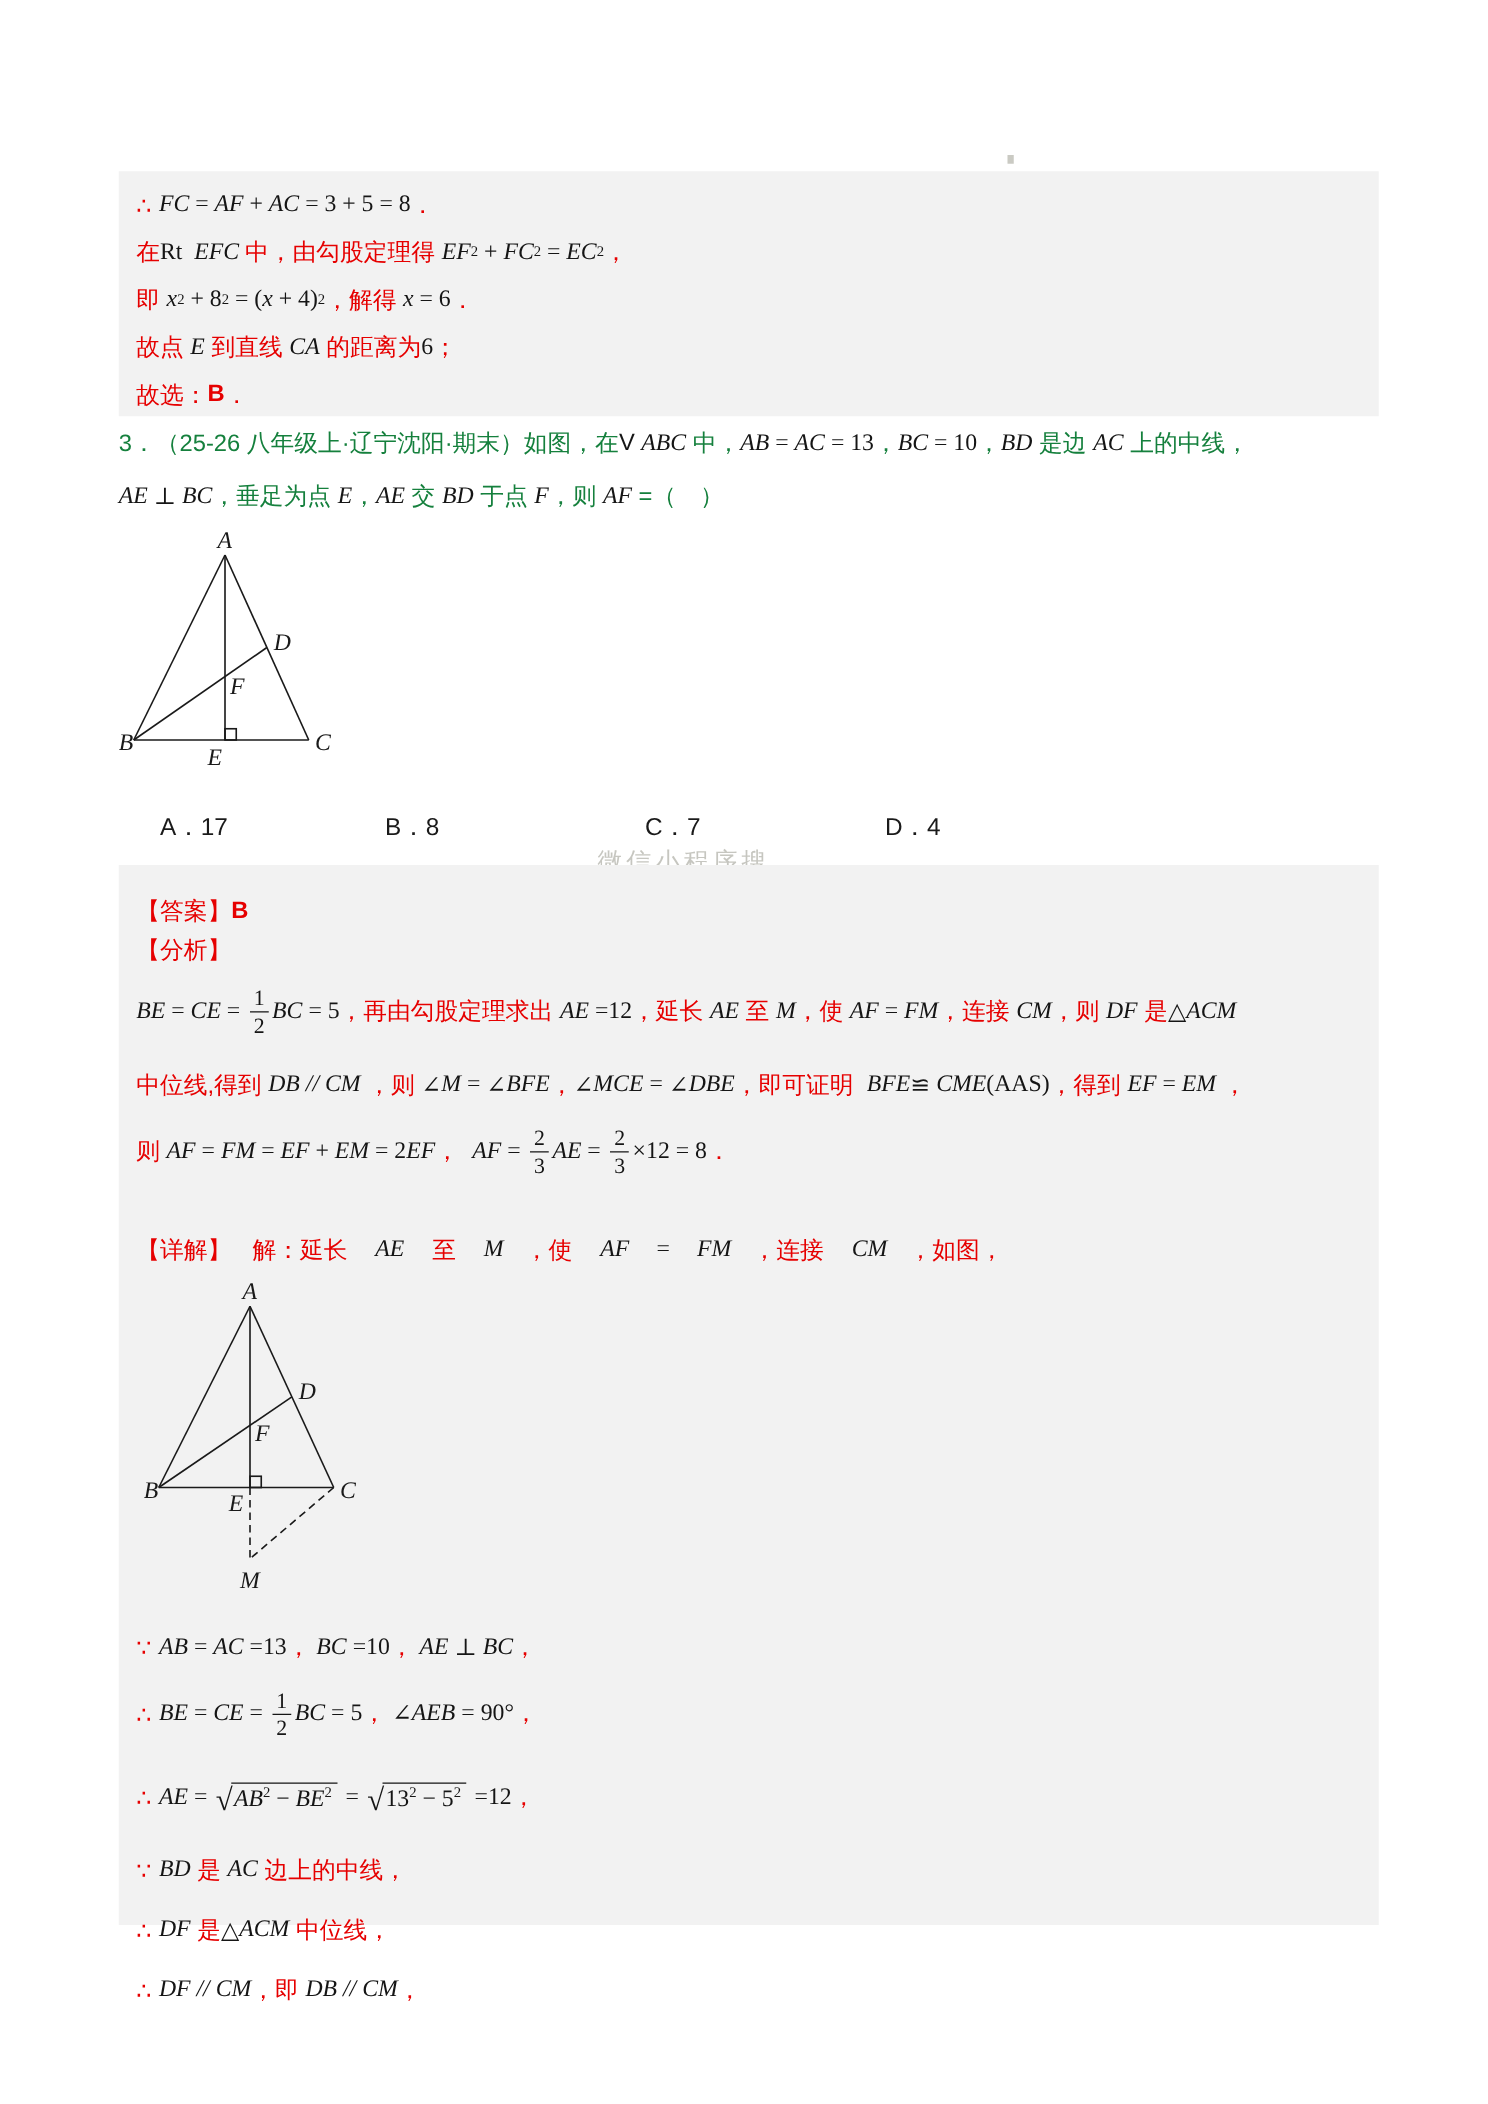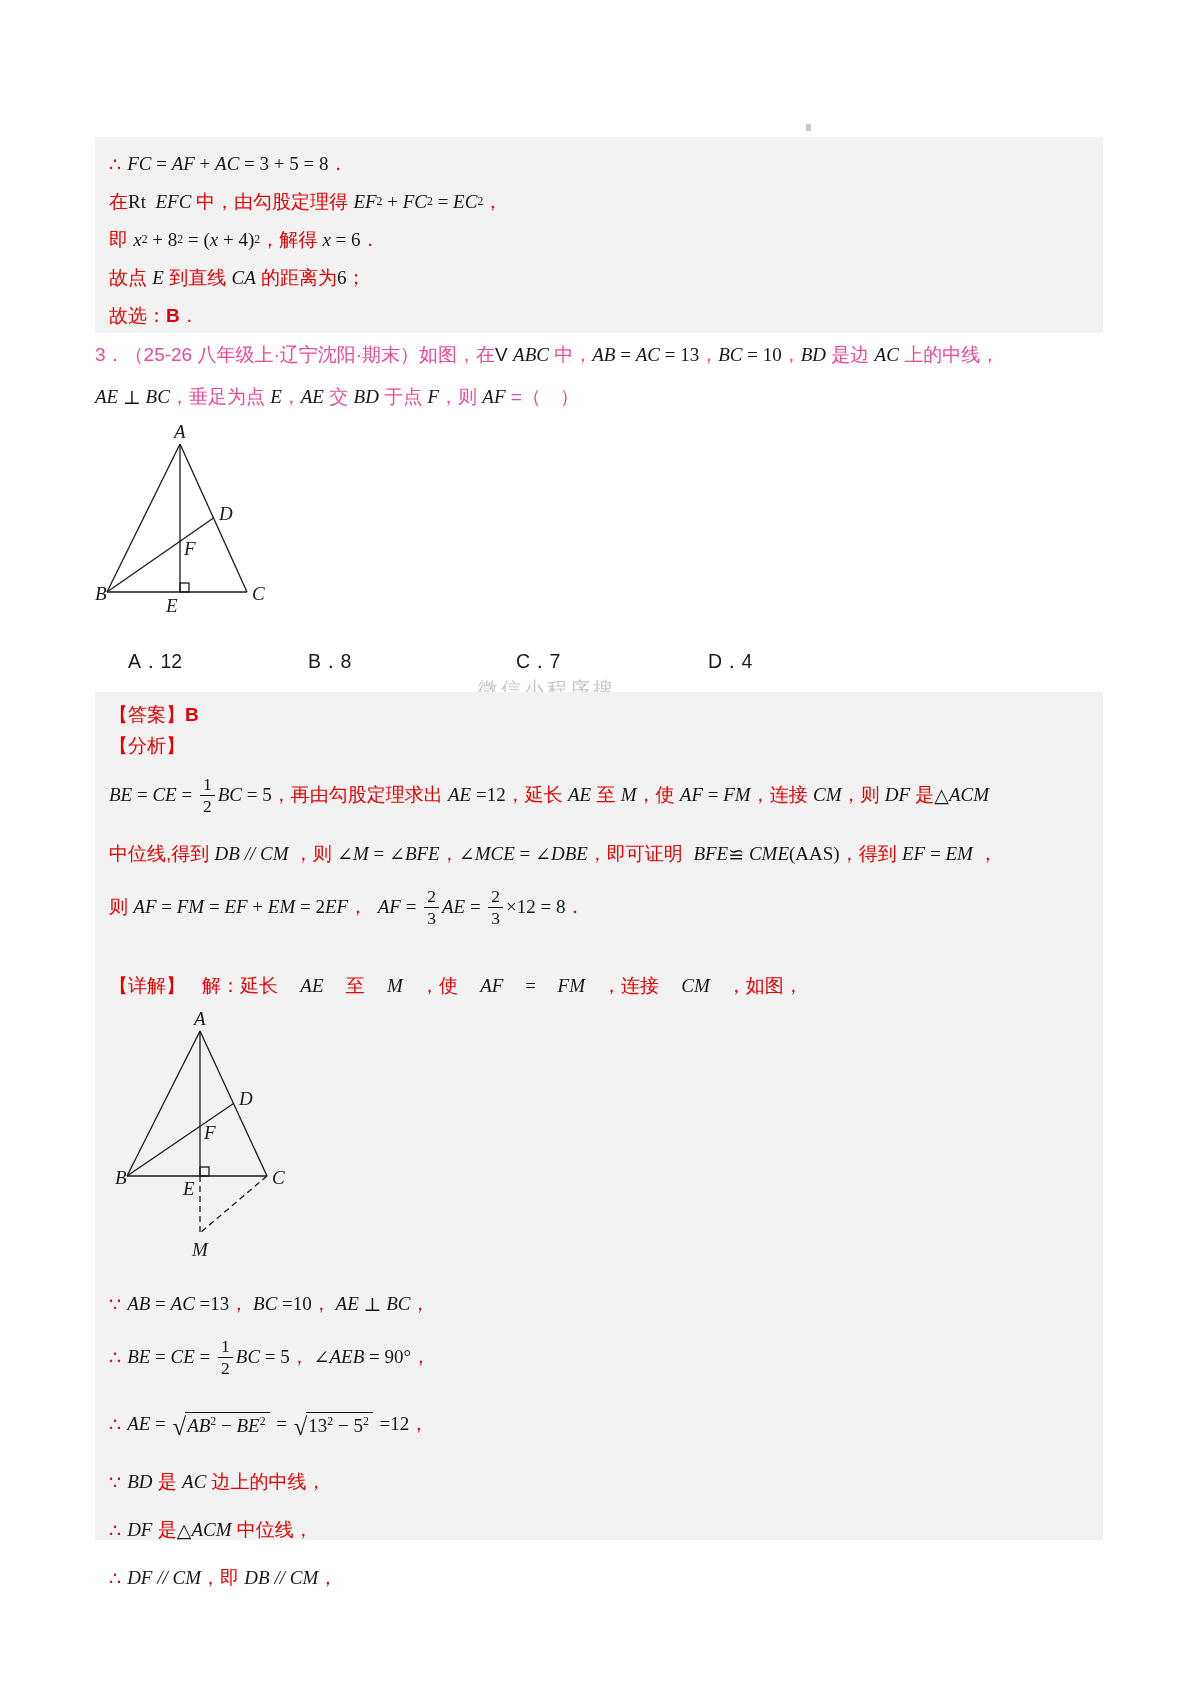--- a/index.html
+++ b/index.html
@@ -11,21 +11,21 @@
   .pline{display:flex;align-items:center;height:38px;white-space:pre-wrap;}
   .bline{display:flex;align-items:center;min-height:30px;margin-top:1px;white-space:pre-wrap;flex-wrap:wrap;}
   .tall{min-height:56px;}
   .med{min-height:50px;}
   .qwrap{position:absolute;left:95px;top:334px;width:1012px;}
   .qline{display:flex;align-items:center;height:42px;white-space:pre-wrap;}
   
   .r{color:#e60000;font-family:"Liberation Sans",sans-serif;}
   .rs{color:#e60000;font-family:"DejaVu Serif",serif;}
   .rn{color:#e60000;font-family:"Liberation Sans",sans-serif;font-weight:700;}
-  .k{color:#ec4899;font-family:"Liberation Sans",sans-serif;}
+  .k{color:#15803d;font-family:"Liberation Sans",sans-serif;}
   .kn{color:#151515;font-family:"Liberation Sans",sans-serif;}
   .m{color:#151515;font-family:"Liberation Serif","DejaVu Serif",serif;font-style:italic;}
   .n{color:#151515;font-family:"Liberation Serif","DejaVu Serif","DejaVu Sans",serif;}
   .sup{vertical-align:super;font-size:0.62em;line-height:0;}
   .frac{display:inline-flex;flex-direction:column;align-items:center;vertical-align:middle;
         line-height:1.05;font-family:"Liberation Serif",serif;color:#151515;margin:0 3px;font-size:0.92em;}
   .frac .fn{border-bottom:1.4px solid #151515;padding:0 3px 1px 3px;}
   .frac .fd{padding-top:1px;}
   .sqrt{display:inline-flex;align-items:flex-end;font-family:"Liberation Serif",serif;color:#151515;margin:0 2px;}
   .sqrt .rad{font-size:1.3em;line-height:0.85;margin-right:-1px;}
@@ -72,29 +72,29 @@
     <line x1="12" y1="168" x2="118.5" y2="94"></line>
     <rect x="85" y="159" width="9" height="9"></rect>
     <text x="79" y="14">A</text>
     <text x="124" y="96">D</text>
     <text x="89" y="131">F</text>
     <text x="0" y="176">B</text>
     <text x="157" y="176">C</text>
     <text x="71" y="188">E</text>
   </svg>
 
-  <span class="opt" style="left:128px;">A．12</span>
+  <span class="opt" style="left:128px;">A．17</span>
   <span class="opt" style="left:308px;">B．8</span>
   <span class="opt" style="left:516px;">C．7</span>
   <span class="opt" style="left:708px;">D．4</span>
 
   <div class="wm">微信小程序搜</div>
 
   <div id="block2" class="gray">
-    <div class="bline" style="margin-top:0;"><span class="r">【答案】</span><span class="rn">B</span></div>
+    <div class="bline" style="margin-top:14px;"><span class="r">【答案】</span><span class="rn">B</span></div>
     <div class="bline"><span class="r">【分析】</span></div>
     <div class="bline tall" style="margin-top:6px;"><span class="m">BE</span><span class="n"> = </span><span class="m">CE</span><span class="n"> = </span><span class="frac"><span class="fn">1</span><span class="fd">2</span></span><span class="m">BC</span><span class="n"> = 5</span><span class="r">，再由勾股定理求出 </span><span class="m">AE</span><span class="n"> =12</span><span class="r">，延长 </span><span class="m">AE</span><span class="r"> 至 </span><span class="m">M</span><span class="r">，使 </span><span class="m">AF</span><span class="n"> = </span><span class="m">FM</span><span class="r">，连接 </span><span class="m">CM</span><span class="r">，则 </span><span class="m">DF</span><span class="r"> 是</span><span class="n">△</span><span class="m">ACM</span></div>
     <div class="bline" style="margin-top:16px;"><span class="r">中位线,得到 </span><span class="m">DB</span><span class="m"> // </span><span class="m">CM</span><span class="r"> ，则 </span><span class="n">∠</span><span class="m">M</span><span class="n"> = </span><span class="n">∠</span><span class="m">BFE</span><span class="r">，</span><span class="n">∠</span><span class="m">MCE</span><span class="n"> = </span><span class="n">∠</span><span class="m">DBE</span><span class="r">，即可证明  </span><span class="m">BFE</span><span class="n">≌ </span><span class="m">CME</span><span class="n">(AAS)</span><span class="r">，得到 </span><span class="m">EF</span><span class="n"> = </span><span class="m">EM</span><span class="r"> ，</span></div>
     <div class="bline tall" style="margin-top:10px;"><span class="r">则 </span><span class="m">AF</span><span class="n"> = </span><span class="m">FM</span><span class="n"> = </span><span class="m">EF</span><span class="n"> + </span><span class="m">EM</span><span class="n"> = 2</span><span class="m">EF</span><span class="r">，  </span><span class="m">AF</span><span class="n"> = </span><span class="frac"><span class="fn">2</span><span class="fd">3</span></span><span class="m">AE</span><span class="n"> = </span><span class="frac"><span class="fn">2</span><span class="fd">3</span></span><span class="n">×12 = 8</span><span class="r">．</span></div>
     <div class="bline" style="margin-top:36px;gap:17px;"><span class="r">【详解】</span><span class="r">解：延长 </span><span class="m">AE</span><span class="r"> 至 </span><span class="m">M</span><span class="r">，使 </span><span class="m">AF</span><span class="n"> = </span><span class="m">FM</span><span class="r">，连接 </span><span class="m">CM</span><span class="r">，如图，</span></div>
 
     <svg class="diag" style="position:static;display:block;margin:10px 0 0 6px;" width="175" height="258" viewBox="0 0 175 258">
       <line x1="85" y1="20" x2="12" y2="165"></line>
       <line x1="85" y1="20" x2="152" y2="165"></line>
       <line x1="12" y1="165" x2="152" y2="165"></line>

